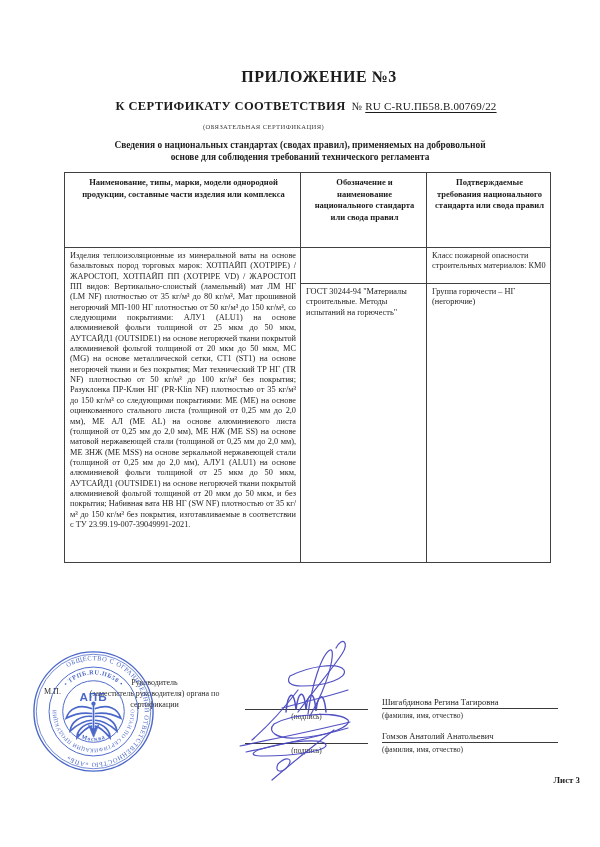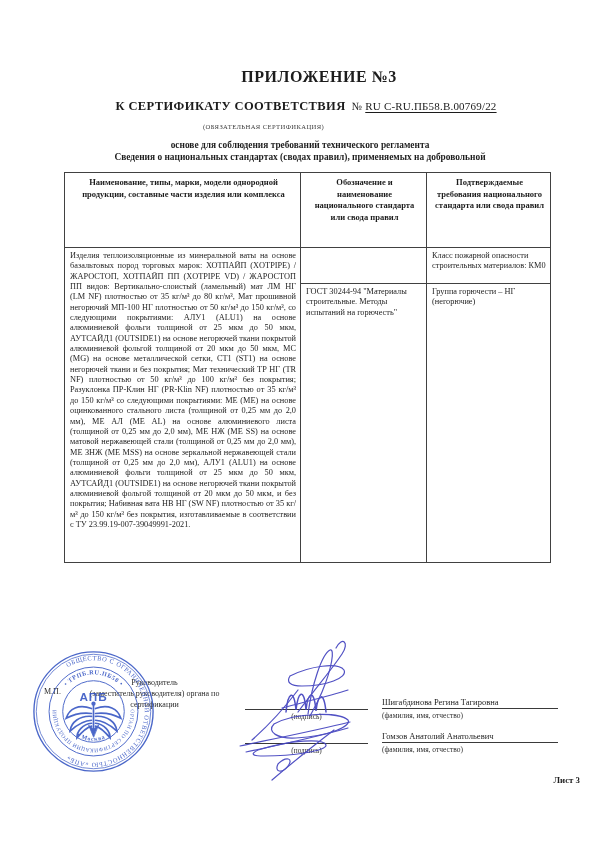--- a/index.html
+++ b/index.html
@@ -81,22 +81,22 @@
 
   <div class="abs appendix-title">ПРИЛОЖЕНИЕ №3</div>
 
   <div class="abs cert-line">
     <span class="cert-title">К СЕРТИФИКАТУ СООТВЕТСТВИЯ</span><span class="cert-no"><span>№</span> <u>RU C-RU.ПБ58.В.00769/22</u></span>
   </div>
 
   <div class="abs subtitle-small">(ОБЯЗАТЕЛЬНАЯ СЕРТИФИКАЦИЯ)</div>
 
   <div class="abs desc">
+    <div>Сведения о национальных стандартах (сводах правил), применяемых на добровольной</div>
     <div>основе для соблюдения требований технического регламента</div>
-    <div>Сведения о национальных стандартах (сводах правил), применяемых на добровольной</div>
   </div>
 
   <table class="std">
     <colgroup>
         <col style="width:236px">
         <col style="width:126px">
         <col style="width:124px">
       </colgroup>
     <tbody>
         <tr class="h-row">

